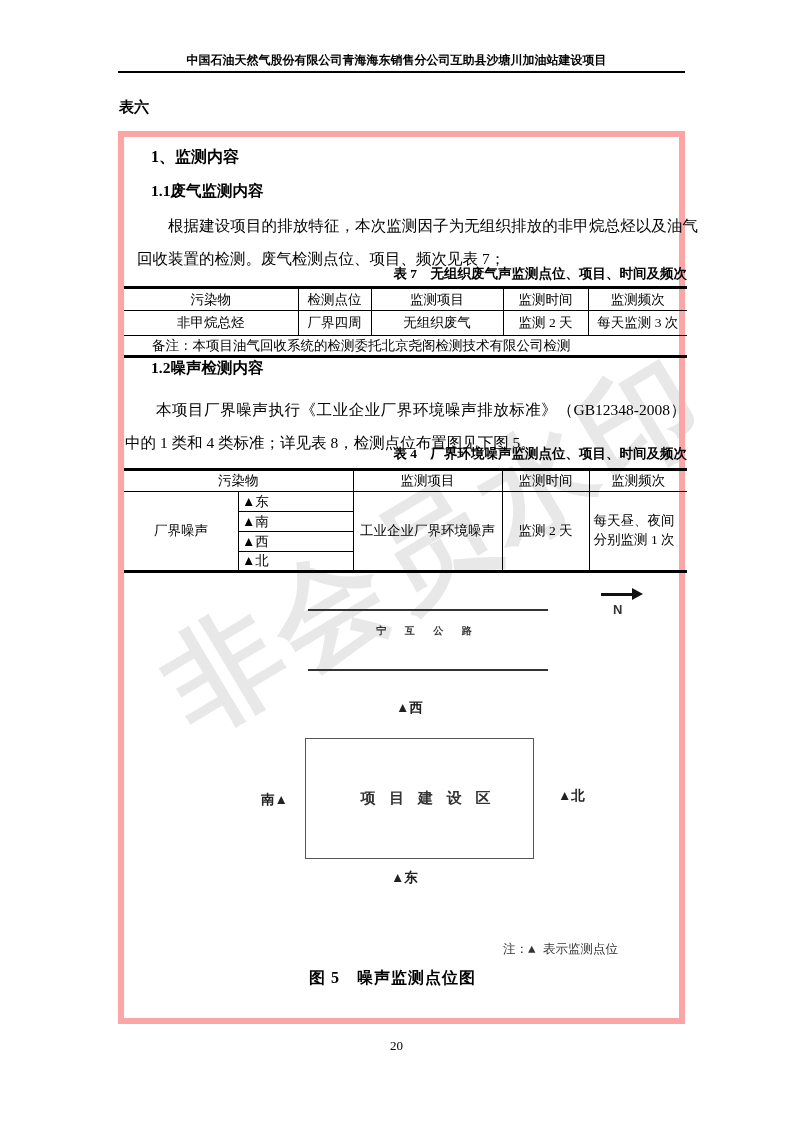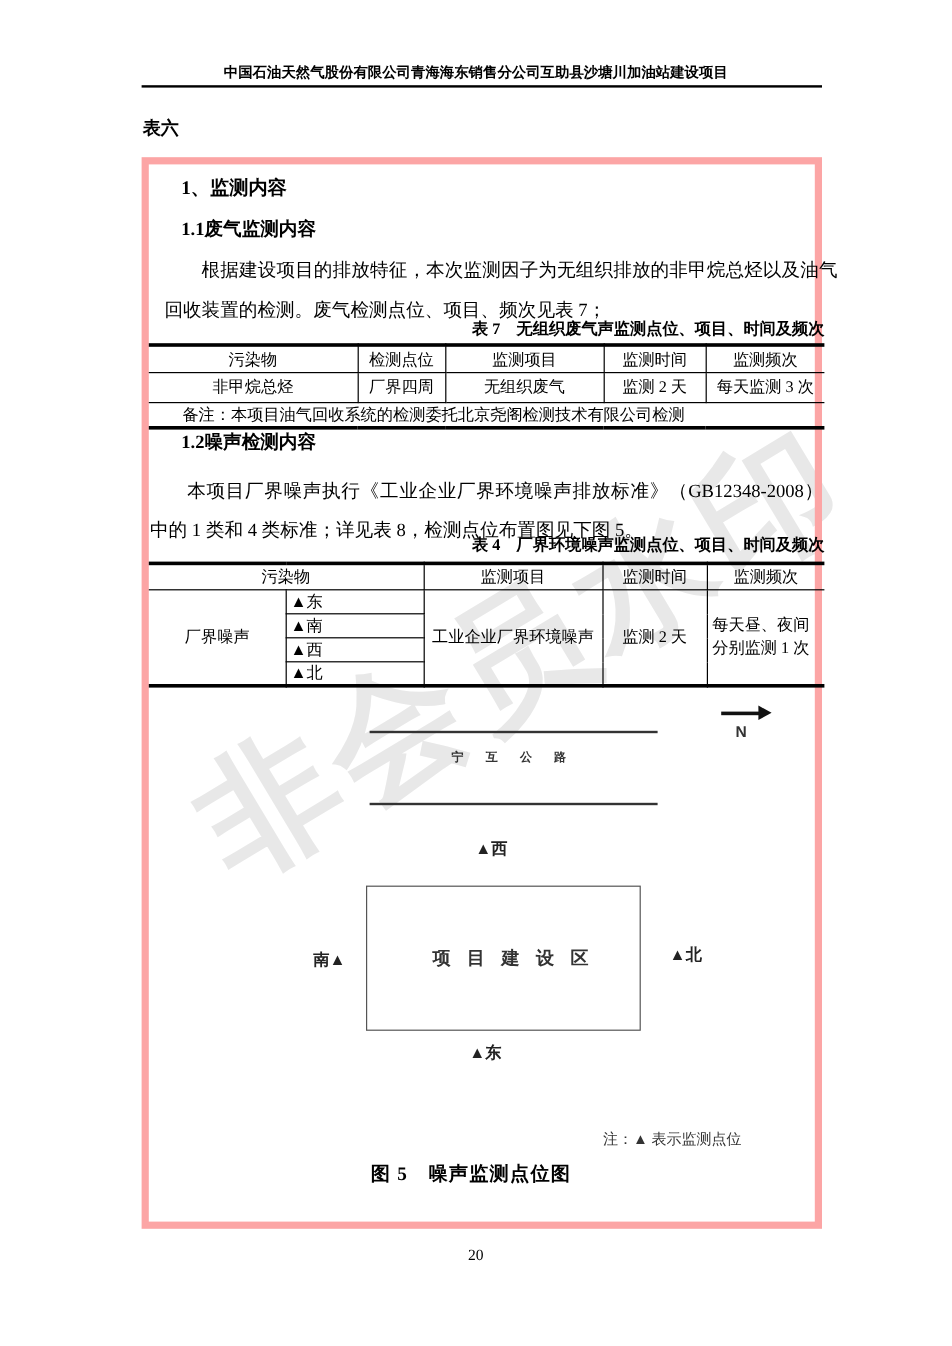--- a/index.html
+++ b/index.html
@@ -71,21 +71,21 @@
   .road-label { position:absolute; left:184px; top:51px; width:240px; text-align:center;
                 font-weight:bold; font-size:10px; letter-spacing:8px; color:#333; }
   .dir-marker { position:absolute; font-size:13.5px; font-weight:bold; color:#222; white-space:nowrap; }
   .mk-west  { left:272px; top:126px; }
   .mk-south { left:137px; top:218px; }
   .mk-north { left:434px; top:214px; }
   .mk-east  { left:267px; top:296px; }
   .site-box { position:absolute; left:181px; top:165px; width:229px; height:121px;
               border:1.5px solid #555; display:flex; align-items:center; justify-content:center;padding-left:17px; }
   .site-label { font-weight:bold; font-size:15px; letter-spacing:5px; color:#333; }
-  .legend-note { position:absolute; right:69px; top:368px; font-size:12.5px; color:#333; }
+  .legend-note { position:absolute; right:69px; top:368px; font-size:12.5px; color:#333;font-family:Liberation Mono, monospace; }
   .fig-caption { position:absolute; left:0; top:831px; width:537px; text-align:center;
                  font-size:16px; font-weight:bold; letter-spacing:1px; }
 </style>
 </head>
 <body>
 
 <div class="watermark" style="color: rgb(232, 232, 232);">非会员水印</div>
 
 <div class="header-title">中国石油天然气股份有限公司青海海东销售分公司互助县沙塘川加油站建设项目</div>
 <div class="header-rule"></div>

